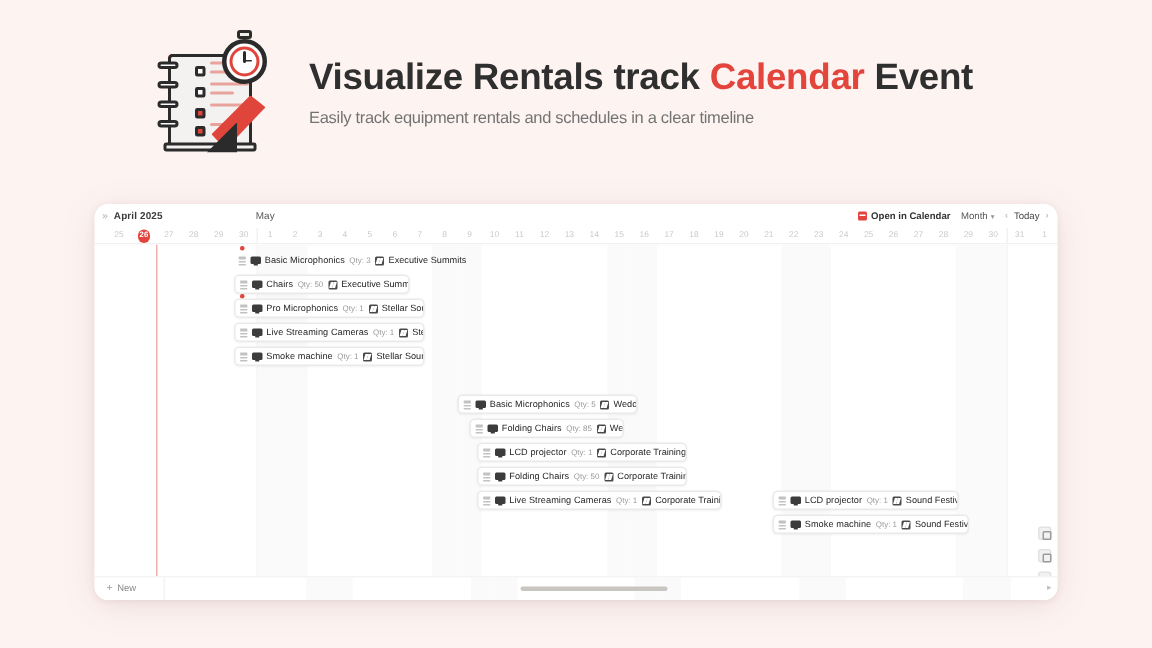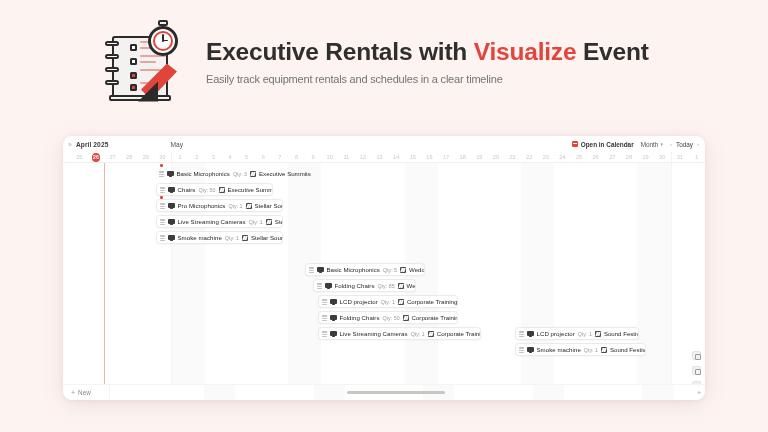--- a/index.html
+++ b/index.html
@@ -399,21 +399,21 @@
     <div class="clk-outer"></div>
     <div class="clk-inner"></div>
     <div class="clk-hand" style="left:58px; top:14px; width:1.6px; height:8px;"></div>
     <div class="clk-hand" style="left:58px; top:20px; width:6px; height:1.6px;"></div>
     <div class="pen"></div>
     <div class="pen-tip"></div>
   </div>
 
   <div class="hero-text">
     <div class="hero-title">
-      <span>Executive Rentals with </span><span class="accent">Visualize</span><span> Event</span>
+      <span>Visualize Rentals track </span><span class="accent">Calendar</span><span> Event</span>
     </div>
     <div class="hero-sub">Easily track equipment rentals and schedules in a clear timeline</div>
   </div>
 </div>
 
 <div class="app-window">
 
   <div class="tl-toolbar">
     <span class="tb-collapse">»</span>
     <span class="tb-month-label">April 2025</span>

